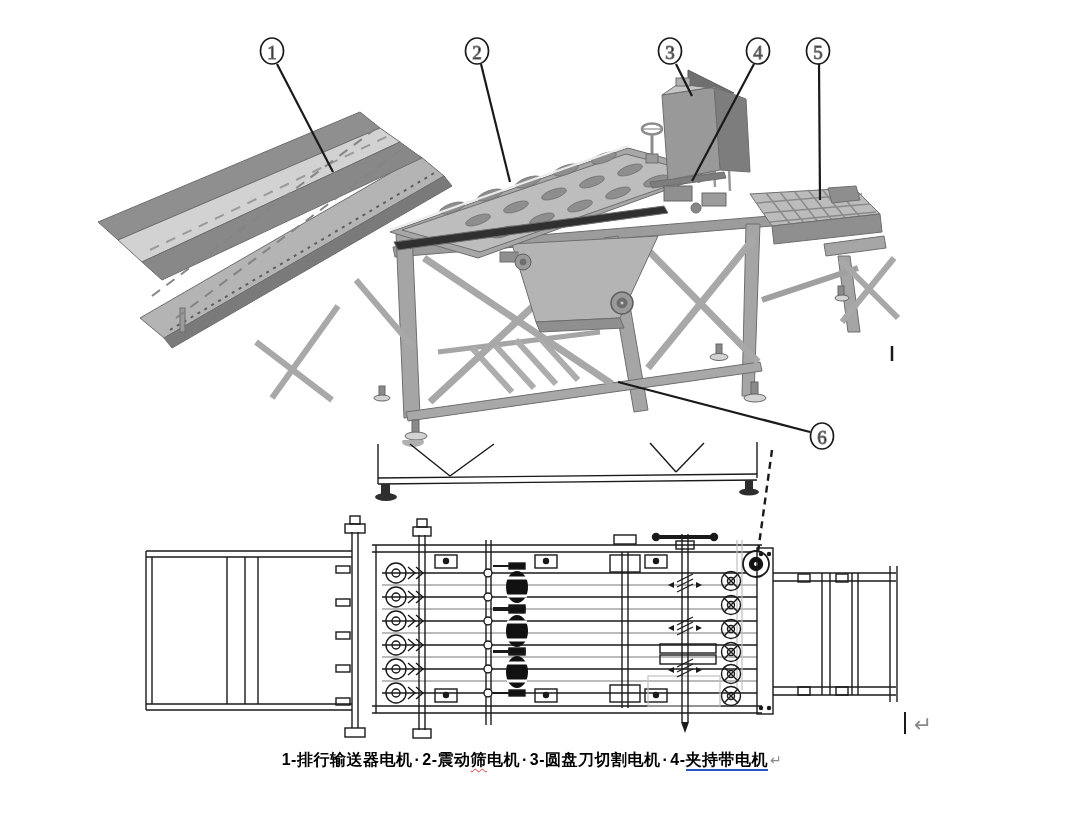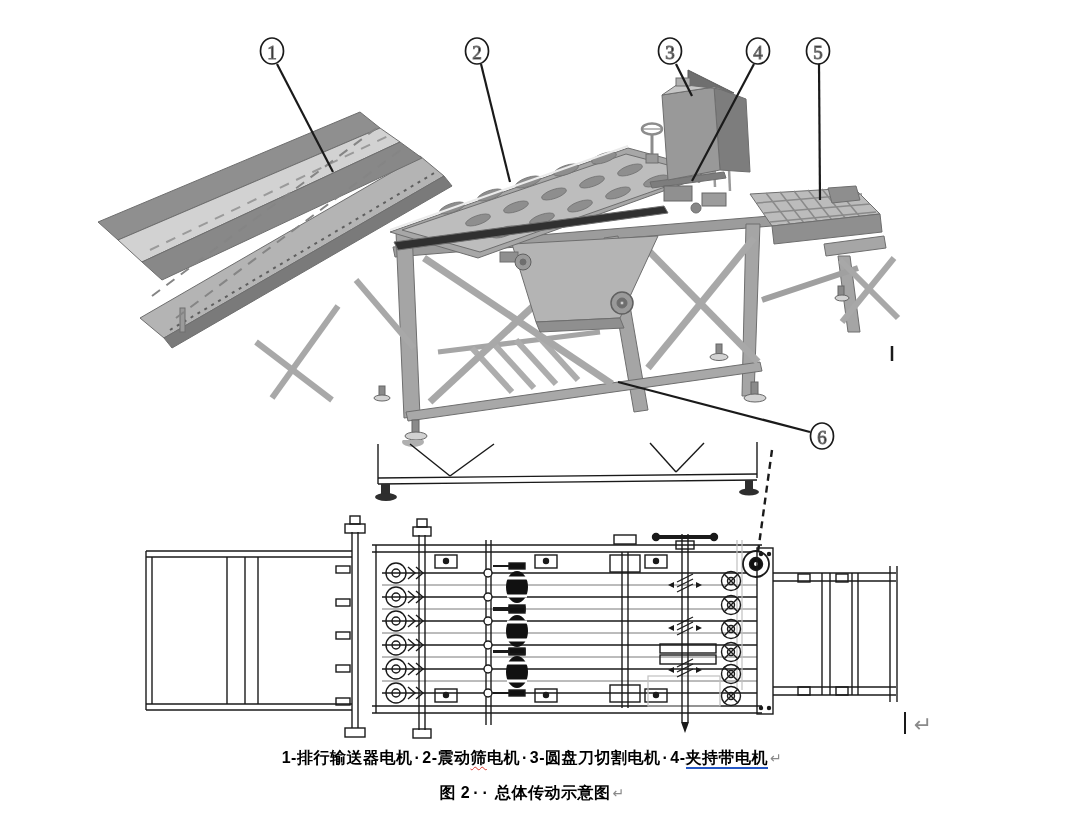--- a/index.html
+++ b/index.html
@@ -4,21 +4,21 @@
 <style>
   html,body{margin:0;padding:0;background:#ffffff;}
   #page{position:relative;width:1068px;height:828px;background:#ffffff;overflow:hidden;
         font-family:"Liberation Sans",sans-serif;}
   svg{position:absolute;left:0;top:0;}
   #fig2d{top:440px;}
   .callout-num{font-family:"Liberation Serif",serif;font-size:19px;fill:#111;
                text-anchor:middle;dominant-baseline:central;}
   .caption{position:absolute;left:6px;top:748px;width:1052px;text-align:center;
            font-weight:bold;font-size:16px;color:#000;}
-  .cap-line1{line-height:19px;letter-spacing:.5px;text-align:center;}
+  .cap-line1{line-height:24px;letter-spacing:.5px;text-align:center;}
   .cap-line2{margin-top:15px;line-height:20px;letter-spacing:.5px;}
   .dot{margin:0 2px;}
   .wide{letter-spacing:4px;margin:0 3px;}
   .sp-err{text-decoration:underline;text-decoration-style:wavy;
           text-decoration-color:#e03a2f;text-decoration-thickness:1px;text-underline-offset:3px;}
   .gram{border-bottom:2px solid #2457c5;padding-bottom:1px;}
   .eol{color:#8a8a8a;font-weight:normal;font-size:14px;margin-left:2px;}
   .mono-mark{fill:#8a8a8a;font-size:22px;font-family:"DejaVu Sans",sans-serif;}
 </style>
 </head>
@@ -451,17 +451,14 @@
 
       <line x1="905" y1="272" x2="905" y2="294" stroke-width="2"></line>
       <text x="932" y="292" text-anchor="end" stroke="none" class="mono-mark">↵</text>
     </g>
   </svg>
 
   <div class="caption">
     <div class="cap-line1">
       <span>1-排行输送器电机</span><span class="dot">·</span><span>2-震动</span><span class="sp-err">筛</span><span>电机</span><span class="dot">·</span><span>3-圆盘刀切割电机</span><span class="dot">·</span><span>4-</span><span class="gram">夹持带电机</span><span class="eol">↵</span>
     </div>
-    <div class="cap-line2">
-      <span>图 2</span><span class="dot wide">··</span><span>总体传动示意图</span><span class="eol">↵</span>
-    </div>
   </div>
 </div>
 
 </body></html>

